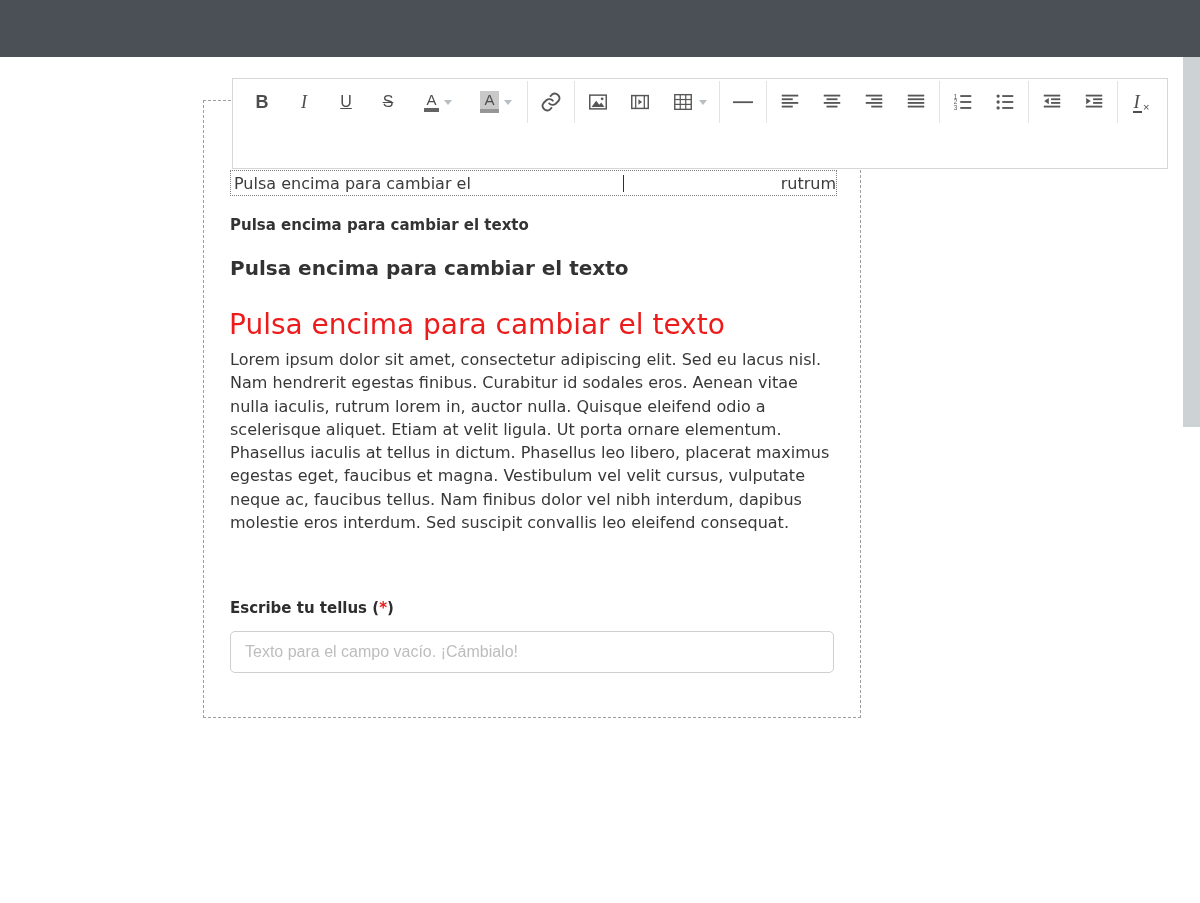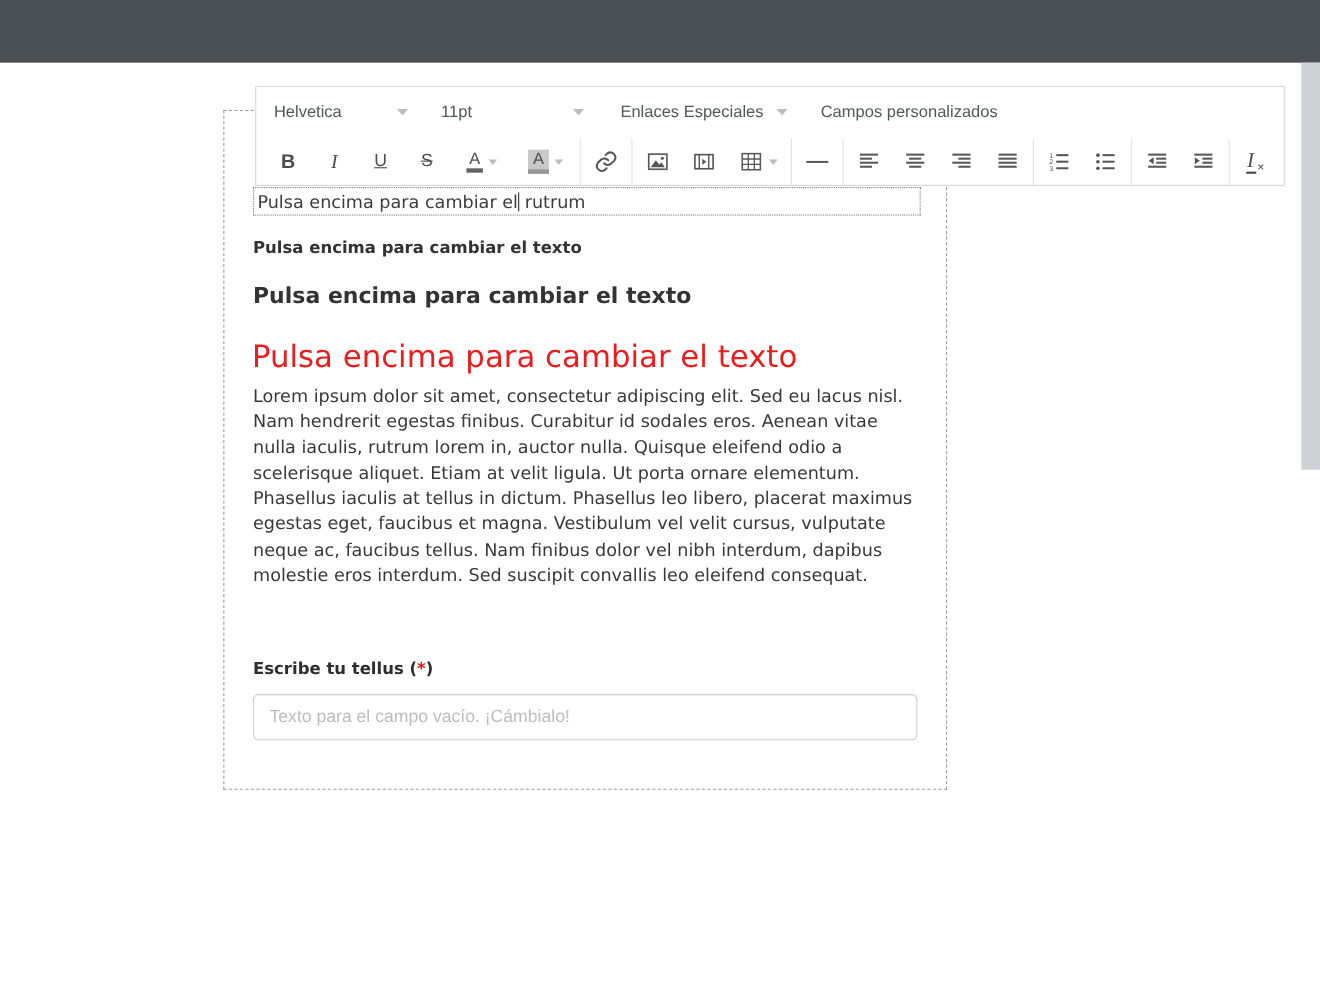--- a/index.html
+++ b/index.html
@@ -54,21 +54,21 @@
   .g-clear { display:flex; align-items:flex-end; }
   .g-clearT { font-family:"Liberation Serif", serif; font-style:italic; font-size:19px;
     color:#4d4d4d; border-bottom:2px solid #4d4d4d; padding:0 2px 0 1px; line-height:1; }
   .g-clearX { font-size:11px; color:#4d4d4d; margin-left:1px; line-height:1; }
 
   
   .content-font { font-family:"DejaVu Sans", sans-serif; }
 
   .editable-line { position:absolute; left:230px; top:170px; width:607px; height:26px; z-index:2;
     border:1px dotted #7d7d7d; display:flex; align-items:center; padding-left:3px;
-    font-size:16px; color:#3c3c3c; cursor:text; }
+    font-size:16px; color:#3c3c3c; cursor:text;justify-content:space-between; }
   .caret-bar { display:inline-block; width:1px; height:17px; background:#2f2f2f; }
 
   .bold-line { position:absolute; left:230px; top:216px; font-size:15px; font-weight:bold;
     color:#333333; z-index:2; cursor:pointer; }
   .heading-bold { position:absolute; left:230px; top:256px; font-size:20px; font-weight:bold;
     color:#333333; z-index:2; cursor:pointer; }
   .heading-red { position:absolute; left:229px; top:308px; font-size:28px; color:#ed1c1c;
     white-space:nowrap; z-index:2; cursor:pointer; }
 
   .paragraph { position:absolute; left:230px; top:348px; width:606px; font-size:16px;
@@ -87,37 +87,20 @@
 <body>
 
 <div class="app-header"></div>
 
 <div class="scroll-thumb"></div>
 
 <div class="dashed-region"></div>
 
 <div class="toolbar">
 
-  <div class="toolbar-row1">
-    <div class="sel sel-font">
-      <span>Helvetica</span>
-      <span class="caret-sm"></span>
-    </div>
-    <div class="sel sel-size">
-      <span>11pt</span>
-      <span class="caret-sm"></span>
-    </div>
-    <div class="sel sel-links">
-      <span>Enlaces Especiales</span>
-      <span class="caret-sm"></span>
-    </div>
-    <div class="sel">
-      <span>Campos personalizados</span>
-    </div>
-  </div>
 
   <div class="toolbar-row2">
 
     <button class="tbtn">
       <span class="g-bold">B</span>
     </button>
     <button class="tbtn">
       <span class="g-italic">I</span>
     </button>
     <button class="tbtn">

